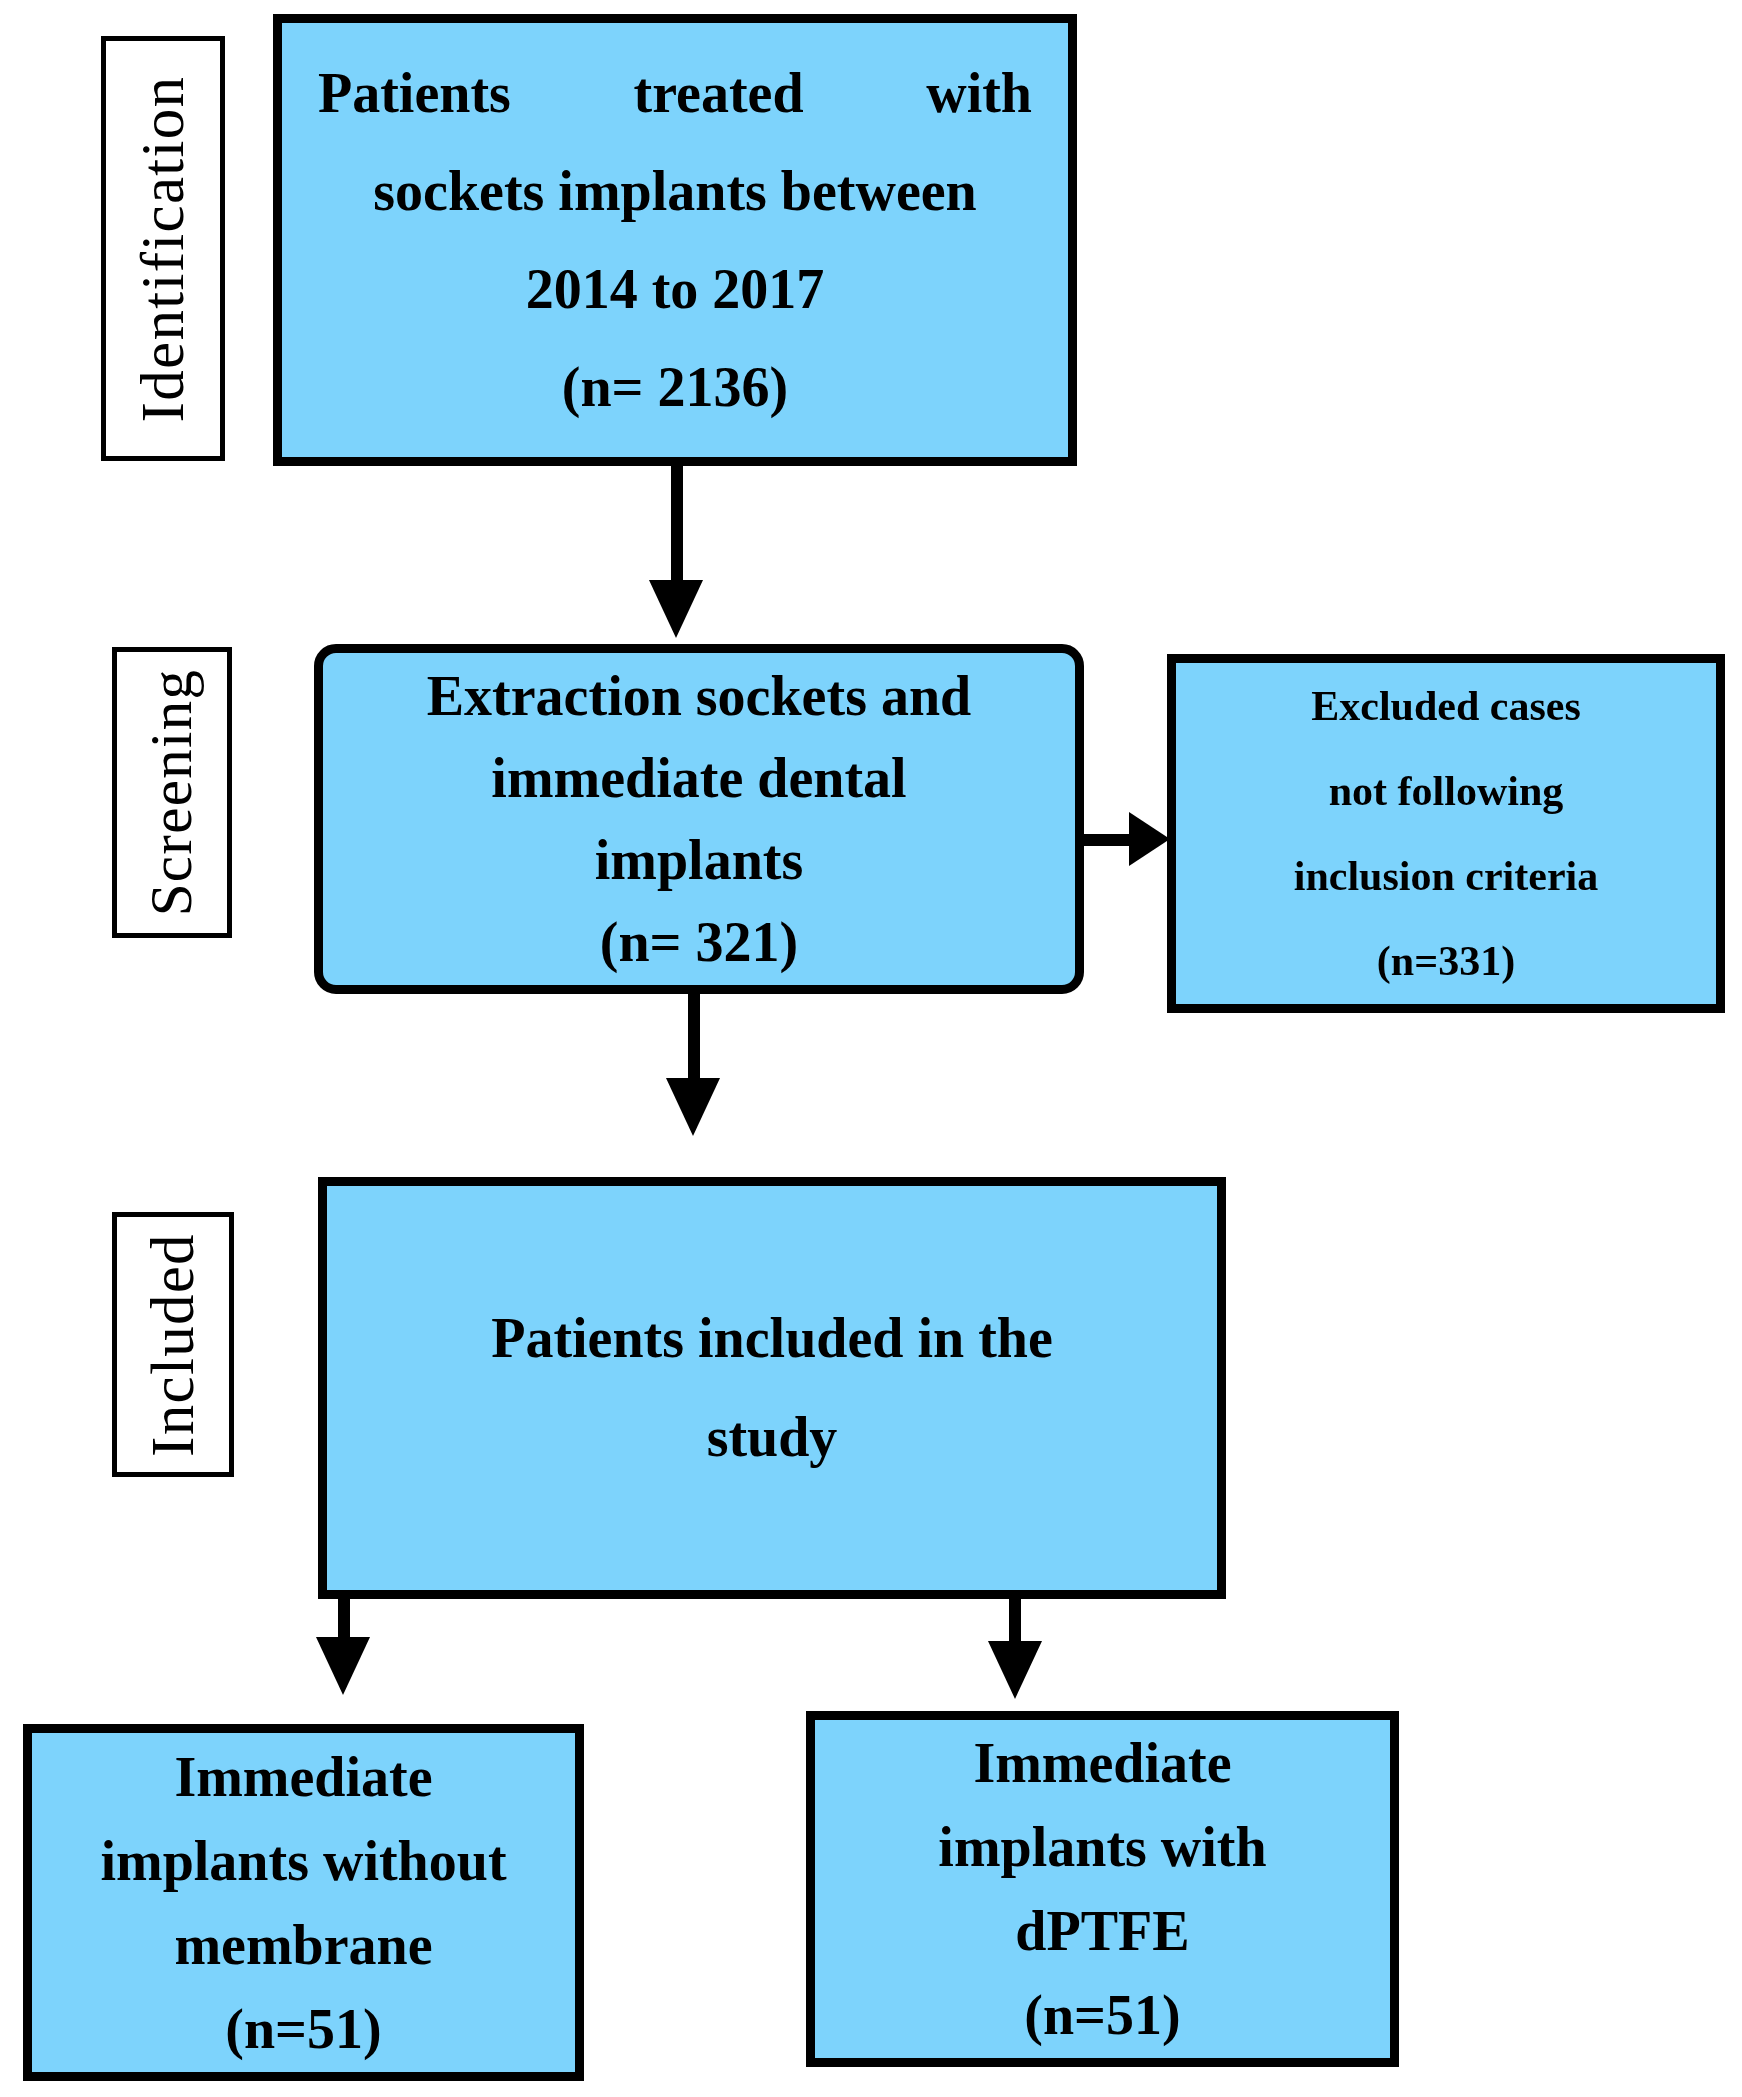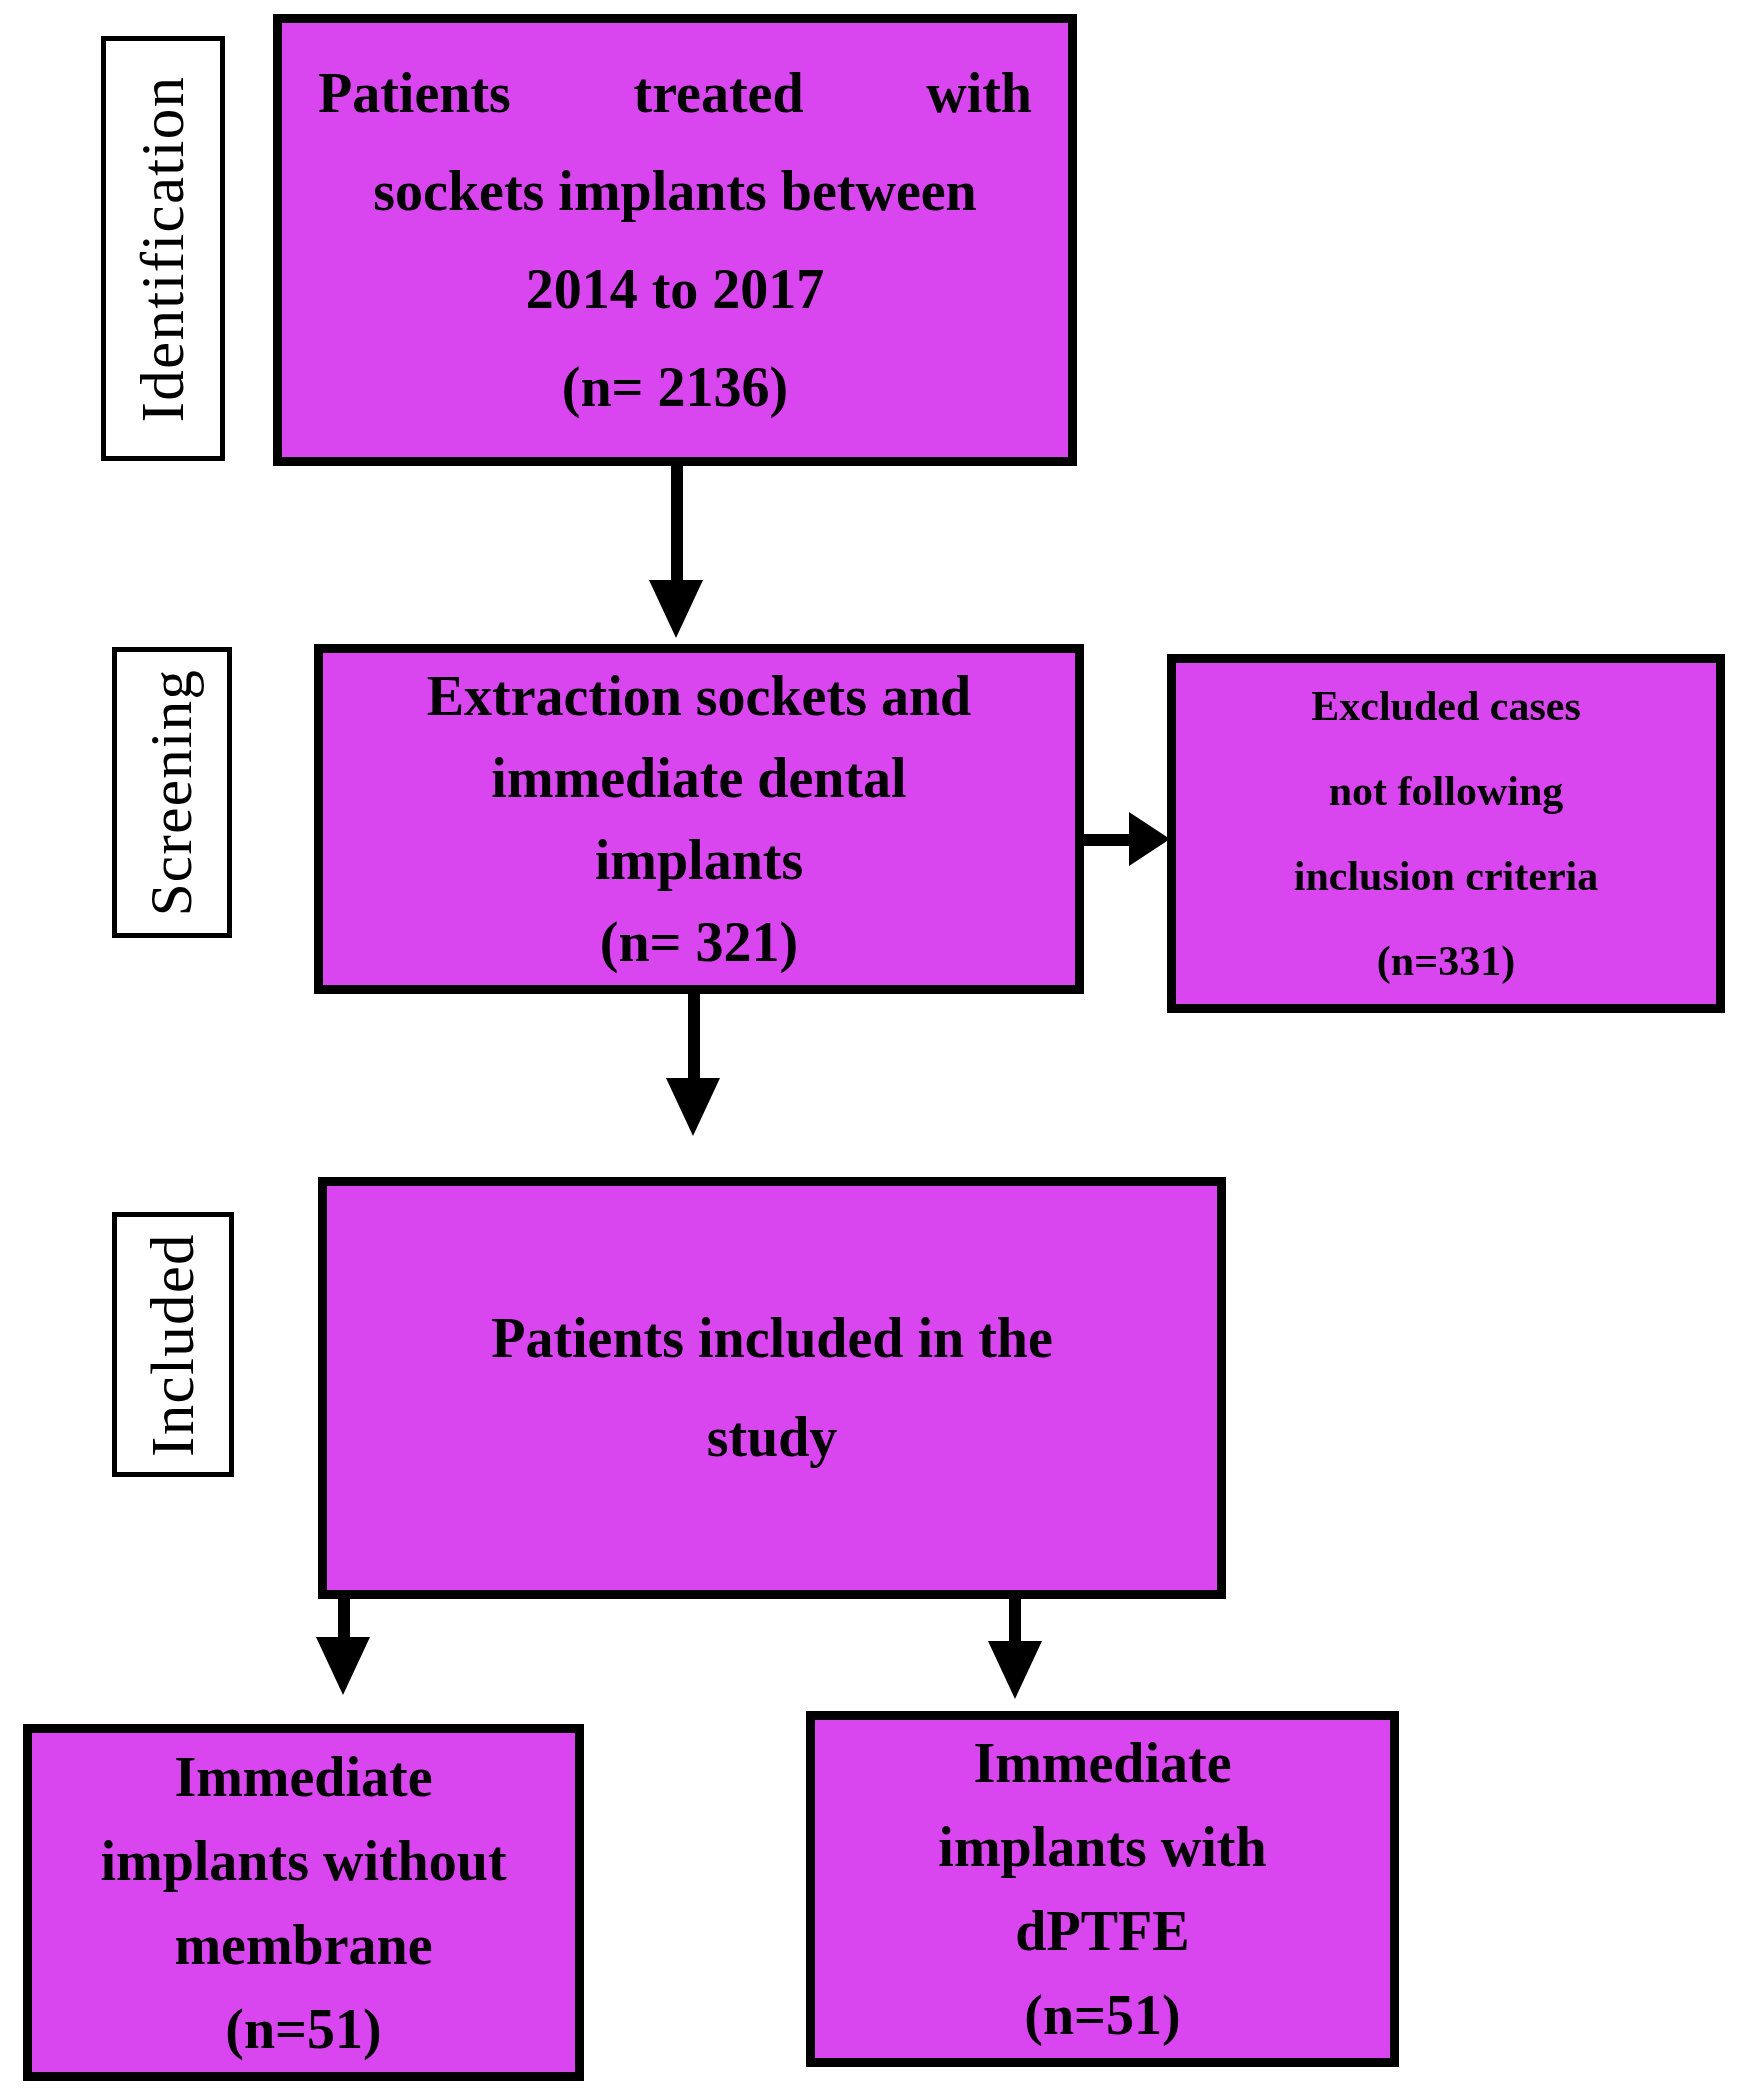--- a/index.html
+++ b/index.html
@@ -36,35 +36,35 @@
   #stage-identification { left: 101px; top: 36px;  width: 114px; height: 415px; }
   #stage-screening      { left: 112px; top: 647px; width: 110px; height: 281px; }
   #stage-included       { left: 112px; top: 1212px; width: 112px; height: 255px; }
   #stage-screening .vtext { font-size: 59px; }
 
   
   .box {
     position: absolute;
     box-sizing: border-box;
     border: 9.8px solid #000000;
-    background: #d946ef;
+    background: #7dd3fc;
     display: flex;
     flex-direction: column;
     align-items: center;
     justify-content: center;
     text-align: center;
     font-weight: 700;
   }
   .box .ln {
     font-size: 56px;
     line-height: 98px;
     white-space: nowrap;
   }
   #box-identified  { left: 273px;  top: 14.4px;   width: 804px; height: 452px; padding: 0 36px; }
-  #box-screened    { left: 314px;  top: 644px;  width: 770px; height: 350px; }
+  #box-screened    { left: 314px;  top: 644px;  width: 770px; height: 350px; border-radius: 22px; }
   #box-excluded    { left: 1167px; top: 654px; width: 558px;  height: 359px; padding: 0 13px; }
   #box-included    { left: 318px;  top: 1177px; width: 908px; height: 422px; }
   #box-no-membrane { left: 23px;   top: 1724px; width: 561px;  height: 357px; }
   #box-dptfe       { left: 806px; top: 1711px; width: 593px;  height: 356px; }
 
   #box-screened .ln    { line-height: 82px; font-size: 56px; }
   #box-excluded .ln    { line-height: 85px; font-size: 42px; white-space: normal; }
   #box-included .ln    { line-height: 99px; }
   #box-no-membrane .ln { line-height: 84px; font-size: 56px; }
   #box-dptfe .ln       { line-height: 84px; font-size: 56px; }

